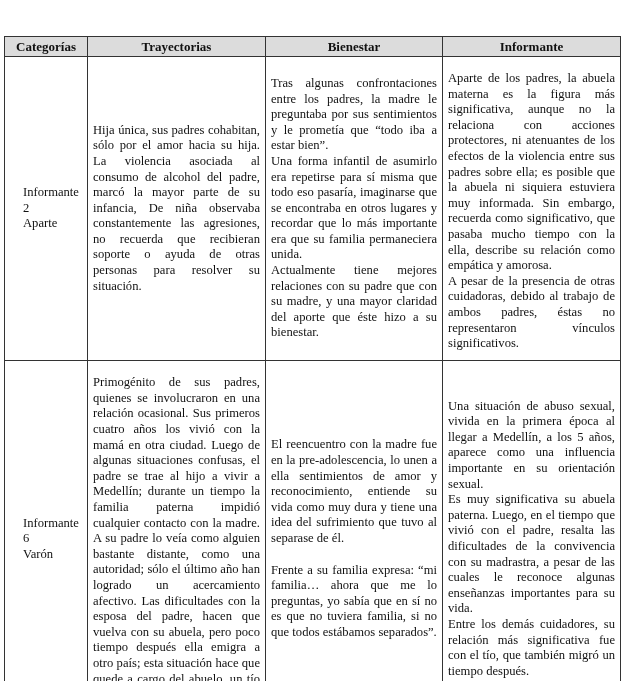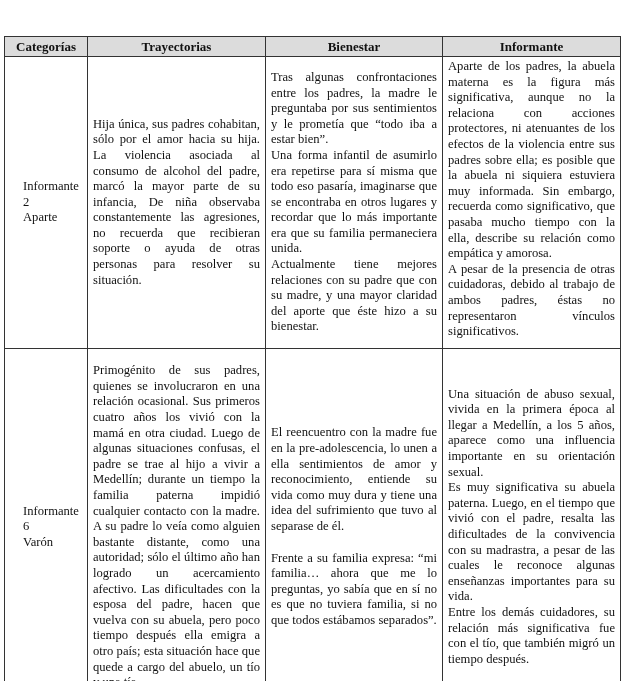--- a/index.html
+++ b/index.html
@@ -43,21 +43,21 @@
         <div>Aparte</div>
       </td>
       <td>
         <p class="p">Hija única, sus padres cohabitan, sólo por el amor hacia su hija. La violencia asociada al consumo de alcohol del padre, marcó la mayor parte de su infancia, De niña observaba constantemente las agresiones, no recuerda que recibieran soporte o ayuda de otras personas para resolver su situación.</p>
       </td>
       <td>
         <p class="p">Tras algunas confrontaciones entre los padres, la madre le preguntaba por sus sentimientos y le prometía que “todo iba a estar bien”.</p>
         <p class="p">Una forma infantil de asumirlo era repetirse para sí misma que todo eso pasaría, imaginarse que se encontraba en otros lugares y recordar que lo más importante era que su familia permaneciera unida.</p>
         <p class="p">Actualmente tiene mejores relaciones con su padre que con su madre, y una mayor claridad del aporte que éste hizo a su bienestar.</p>
       </td>
-      <td style="vertical-align:top;padding-top:2px;">
+      <td style="vertical-align:top;padding-top:14px;">
         <p class="p">Aparte de los padres, la abuela materna es la figura más significativa, aunque no la relaciona con acciones protectores, ni atenuantes de los efectos de la violencia entre sus padres sobre ella; es posible que la abuela ni siquiera estuviera muy informada. Sin embargo, recuerda como significativo, que pasaba mucho tiempo con la ella, describe su relación como empática y amorosa.</p>
         <p class="p">A pesar de la presencia de otras cuidadoras, debido al trabajo de ambos padres, éstas no representaron vínculos significativos.</p>
       </td>
     </tr>
     <tr class="r2">
       <td class="cat">
         <div>Informante 6</div>
         <div>Varón</div>
       </td>
       <td>

